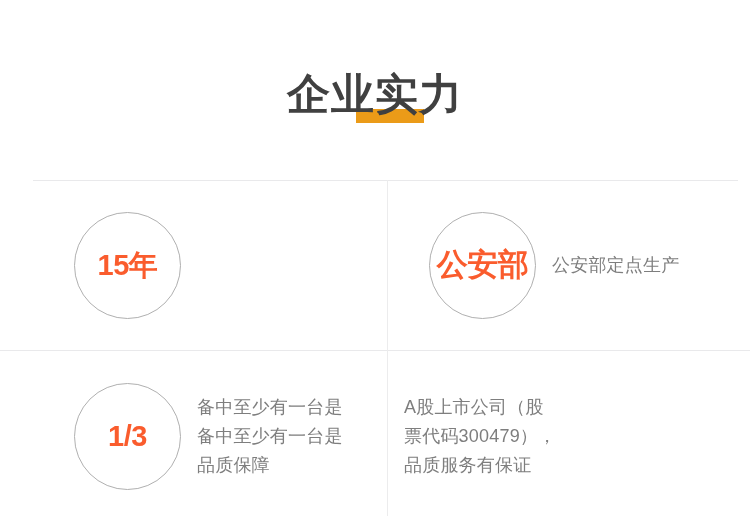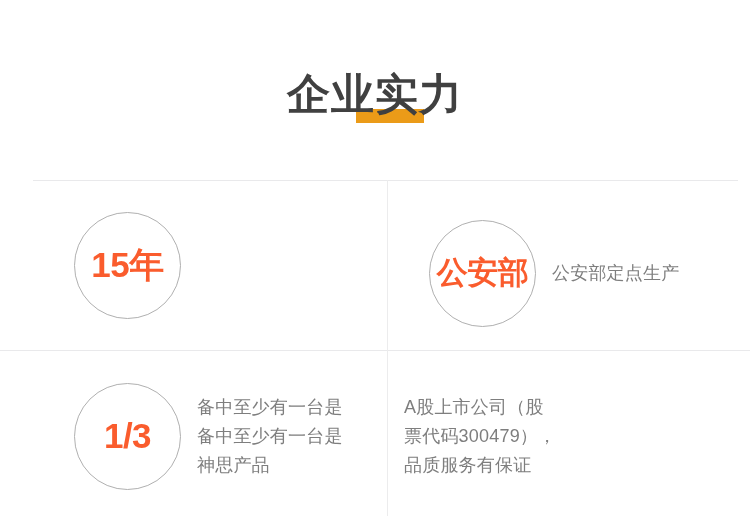--- a/index.html
+++ b/index.html
@@ -73,21 +73,21 @@
   }
   #grid-line-vertical { left: 354px; }
 
   .feature-cell {
     position: absolute;
     width: 352px;
     height: 170px;
     box-sizing: border-box;
   }
   #cell-0 { left: 0;     top: 0;   }
-  #cell-1 { left: 355px; top: 8px;   }
+  #cell-1 { left: 355px; top: 0;   }
   #cell-2 { left: 0;     top: 171px; }
   #cell-3 { left: 355px; top: 171px; }
 
   .cell-inner {
     position: absolute;
     left: 0;
     top: 0;
     width: 352px;
     height: 170px;
     display: flex;
@@ -108,21 +108,21 @@
     position: relative;
   }
   .badge-label {
     color: #fa5c2d;
     font-weight: bold;
     text-align: center;
     line-height: 1.05;
     white-space: nowrap;
     letter-spacing: -0.5px;
   }
-  .badge-label.size-lg   { font-size: 35px; }
+  .badge-label.size-lg   { font-size: 29px; }
   .badge-label.size-md   { font-size: 31px; }
   .badge-label.size-two  { font-size: 31px; line-height: 1.0; }
 
   .feature-desc {
     color: #7e7e7e;
     font-size: 18px;
     line-height: 29px;
     margin-left: 16px;
     width: 172px;
     letter-spacing: 0.2px;
@@ -163,21 +163,21 @@
   </div>
 
   <div class="feature-cell" id="cell-2">
     <div class="cell-inner">
       <div class="badge-circle">
         <div class="badge-label size-lg">1/3</div>
       </div>
       <div class="feature-desc">
         <div>备中至少有一台是</div>
         <div>备中至少有一台是</div>
-        <div>神思产品</div>
+        <div>品质保障</div>
       </div>
     </div>
   </div>
 
   <div class="feature-cell" id="cell-3">
     <div class="cell-inner">
       <div class="feature-desc">
         <div>A股上市公司（股</div>
         <div>票代码300479），</div>
         <div>品质服务有保证</div>

